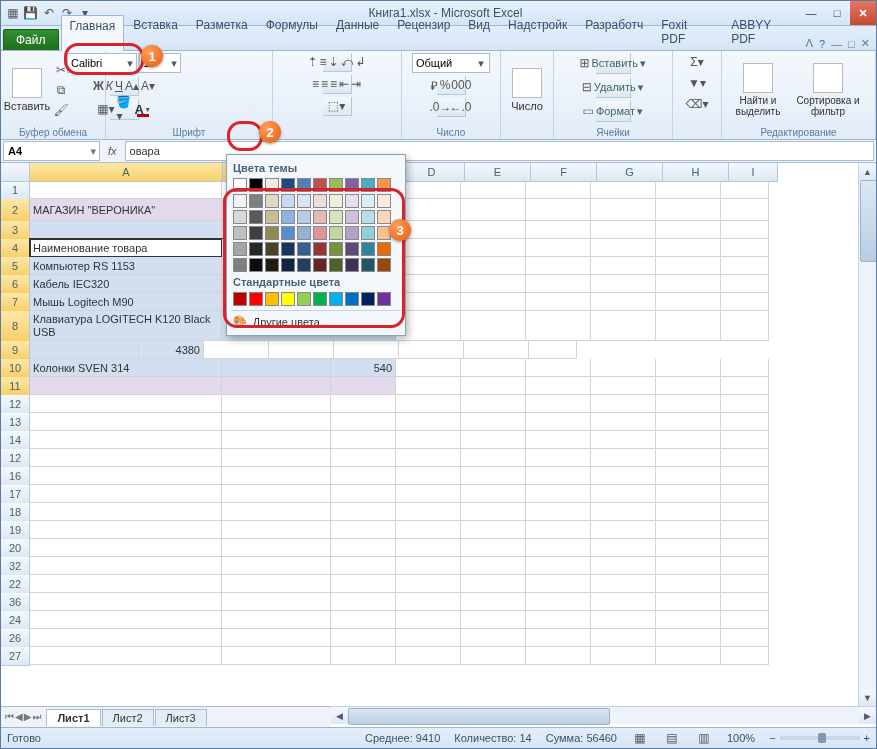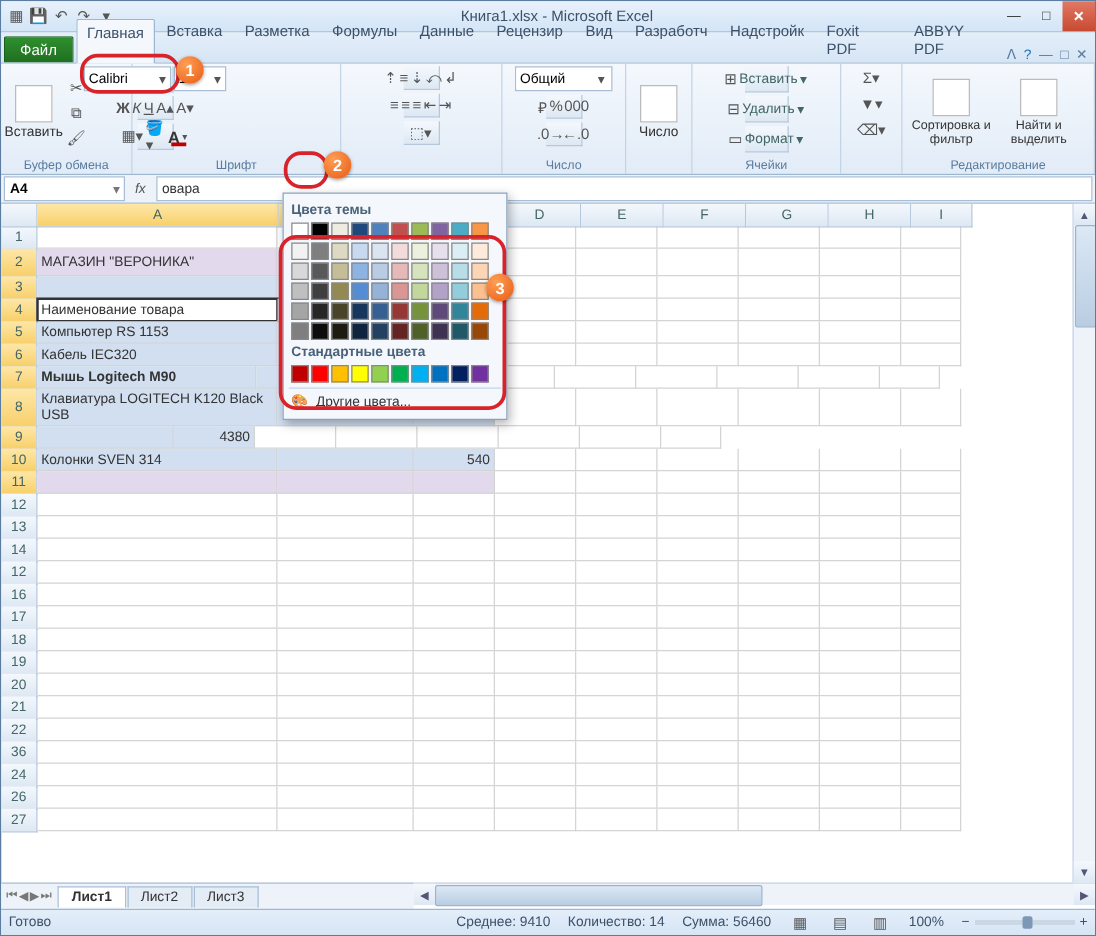--- a/index.html
+++ b/index.html
@@ -105,22 +105,22 @@
   <div class="tabsrow">
     <div class="filebtn">Файл</div>
     <div id="tabs-holder" style="display: flex;">
         <div class="rtab active">Главная</div>
         <div class="rtab">Вставка</div>
         <div class="rtab">Разметка</div>
         <div class="rtab">Формулы</div>
         <div class="rtab">Данные</div>
         <div class="rtab">Рецензир</div>
         <div class="rtab">Вид</div>
+        <div class="rtab">Надстройк</div>
         <div class="rtab">Разработч</div>
-        <div class="rtab">Надстройк</div>
         <div class="rtab">Foxit PDF</div>
         <div class="rtab">ABBYY PDF</div>
       </div>
     <div class="tabright">
       <span>ᐱ</span>
       <span style="color:#1f6fb5">?</span>
       <span>—</span>
       <span>□</span>
       <span>✕</span>
     </div>
@@ -245,27 +245,27 @@
       <div class="gbody rowv">
         <span class="ico">Σ▾</span>
         <span class="ico">▼▾</span>
         <span class="ico">⌫▾</span>
       </div>
       <div class="glabel">&nbsp;</div>
     </div>
 
     <div class="rgrp" style="flex:1">
       <div class="gbody">
+        <div class="bigbtn" style="width:64px">
+            <div class="bigico"></div>
+            <span style="font-size:10px;text-align:center">Найти и выделить</span>
+          </div>
         <div class="bigbtn" style="width:70px">
             <div class="bigico"></div>
             <span style="font-size:10px;text-align:center">Сортировка и фильтр</span>
-          </div>
-        <div class="bigbtn" style="width:64px">
-            <div class="bigico"></div>
-            <span style="font-size:10px;text-align:center">Найти и выделить</span>
           </div>
       </div>
       <div class="glabel">Редактирование</div>
     </div>
   </div>
 
   <div class="formula-bar">
     <div class="namebox">
         <input value="A4" style="">
         <span style="margin-left:auto;padding:0 3px;color:#777">▾</span>
@@ -358,21 +358,21 @@
             <div class="cell sel" style="width: 65px; height: 18px;"></div>
             <div class="cell" style="width: 65px; height: 18px;"></div>
             <div class="cell" style="width: 65px; height: 18px;"></div>
             <div class="cell" style="width: 65px; height: 18px;"></div>
             <div class="cell" style="width: 65px; height: 18px;"></div>
             <div class="cell" style="width: 65px; height: 18px;"></div>
             <div class="cell" style="width: 48px; height: 18px;"></div>
           </div>
           <div class="row r7" style="height: 18px;">
             <div class="rowh sel" style="height: 18px;">7</div>
-            <div class="cell sel" style="width: 175px; height: 18px; font-weight: bold;">Мышь  Logitech M90</div>
+            <div class="cell sel" style="width: 192px; height: 18px;">Мышь  Logitech M90</div>
             <div class="cell sel" style="width: 109px; height: 18px;"></div>
             <div class="cell sel ar" style="width: 65px; height: 18px;">480</div>
             <div class="cell" style="width: 65px; height: 18px;"></div>
             <div class="cell" style="width: 65px; height: 18px;"></div>
             <div class="cell" style="width: 65px; height: 18px;"></div>
             <div class="cell" style="width: 65px; height: 18px;"></div>
             <div class="cell" style="width: 65px; height: 18px;"></div>
             <div class="cell" style="width: 48px; height: 18px;"></div>
           </div>
           <div class="row r8" style="height: 30px;">
@@ -524,21 +524,21 @@
             <div class="cell" style="width: 109px; height: 18px;"></div>
             <div class="cell" style="width: 65px; height: 18px;"></div>
             <div class="cell" style="width: 65px; height: 18px;"></div>
             <div class="cell" style="width: 65px; height: 18px;"></div>
             <div class="cell" style="width: 65px; height: 18px;"></div>
             <div class="cell" style="width: 65px; height: 18px;"></div>
             <div class="cell" style="width: 65px; height: 18px;"></div>
             <div class="cell" style="width: 48px; height: 18px;"></div>
           </div>
           <div class="row r21" style="height: 18px;">
-            <div class="rowh" style="height: 18px;">21</div>
+            <div class="rowh" style="height: 18px;">32</div>
             <div class="cell" style="width: 192px; height: 18px;"></div>
             <div class="cell" style="width: 109px; height: 18px;"></div>
             <div class="cell" style="width: 65px; height: 18px;"></div>
             <div class="cell" style="width: 65px; height: 18px;"></div>
             <div class="cell" style="width: 65px; height: 18px;"></div>
             <div class="cell" style="width: 65px; height: 18px;"></div>
             <div class="cell" style="width: 65px; height: 18px;"></div>
             <div class="cell" style="width: 65px; height: 18px;"></div>
             <div class="cell" style="width: 48px; height: 18px;"></div>
           </div>

